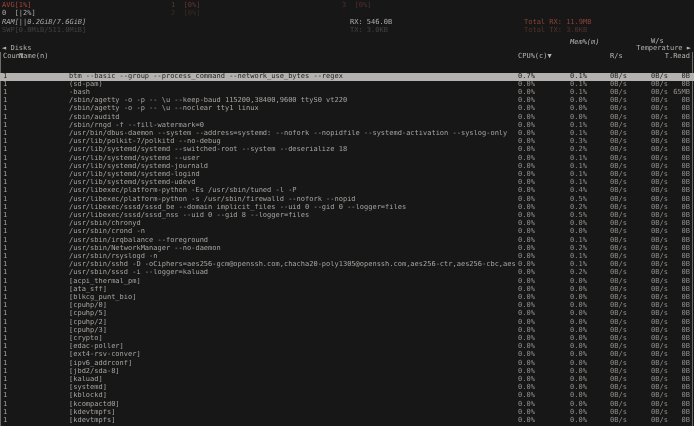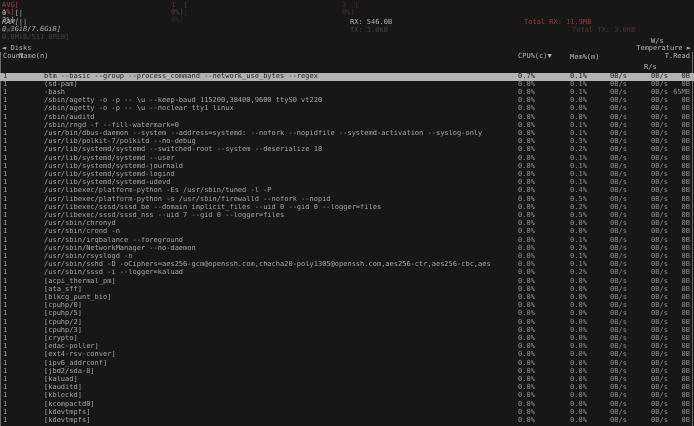--- a/index.html
+++ b/index.html
@@ -3,37 +3,37 @@
 <meta charset="utf-8">
 <style>
   * { margin:0; padding:0; box-sizing:border-box; }
   html,body { width:694px; height:426px; overflow:hidden; }
   body {
     background:#171717;
     font-family:"DejaVu Sans Mono","Liberation Mono",monospace;
     font-size:7px; line-height:1; position:relative;
   }
   .abs { position:absolute; white-space:pre;text-align:right; }
-  .gauge { position:absolute; display:flex; justify-content:space-between; white-space:pre;flex-direction:column; }
+  .gauge { position:absolute; display:flex; justify-content:flex-start; white-space:pre; }
   .red    { color:#a3443a; }
   .dimred { color:#63352c; }
   .vdim   { color:#3a2b26; }
   .dimred2{ color:#4f322b; }
   .lt     { color:#aeaca8; }
   .dim    { color:#424242; }
   .totrx  { color:#8c4237; }
-  .tottx  { color:#53332c;margin-left:48px; }
+  .tottx  { color:#53332c; }
   .widget-label { color:#b3b1ad; }
   .hdr { color:#b9b7b3; }
   .border-line { position:absolute; top:52px; bottom:0; width:1px; background:#6f6d6a; }
   #rows { position:absolute; left:0; top:72.6px; width:694px; }
   .row { position:absolute; left:0; width:694px; height:8.2px; }
   .cell { position:absolute; top:0; white-space:pre; }
   .cell.c-count { left:3px;  color:#a7a5a1; }
-  .cell.c-name  { left:20px; width:470px; overflow:hidden; color:#a7a5a1;padding-left:24px; }
+  .cell.c-name  { left:45px; width:470px; overflow:hidden; color:#a7a5a1;padding-left:24px; }
   .cell.c-cpu   { left:518px; color:#918f8b; }
   .cell.c-mem   { left:570px; color:#918f8b; }
   .cell.c-r     { left:610px; color:#918f8b; }
   .cell.c-w     { left:651px; color:#918f8b; }
   .cell.c-t     { right:4px;  color:#918f8b; }
   .row.selected { background:#b4b2ae; }
   .row.selected .cell { color:#1d1d1d; }
 </style>
 </head>
 <body>
@@ -75,22 +75,22 @@
 
 <span class="abs widget-label" style="left:2px; top:44.5px;">◄ Disks</span>
 <span class="abs widget-label" style="right:3px; top:44.5px;">Temperature ►</span>
 
 <div class="border-line" style="left:0;"></div>
 <div class="border-line" style="left:692px;"></div>
 
 <span class="abs hdr" style="left:3px;   top:53px;">Count</span>
 <span class="abs hdr" style="left:19px;  top:53px;">Name(n)</span>
 <span class="abs hdr" style="left:518px; top:53px;">CPU%(c)▼</span>
-<span class="abs hdr" style="left:570px; top:54px;">Mem%(m)</span>
-<span class="abs hdr" style="left:644px; top:53px;margin-top:11px;">R/s</span>
+<span class="abs hdr" style="left:570px; top:39px;font-style:italic;">Mem%(m)</span>
+<span class="abs hdr" style="left:610px; top:53px;">R/s</span>
 <span class="abs hdr" style="left:651px; top:38px;">W/s</span>
 <span class="abs hdr" style="right:4px;  top:53px;">T.Read</span>
 
 <div id="rows">
   <div class="row selected" style="top: 0px;">
     <span class="cell c-count">1</span>
     <span class="cell c-name">btm --basic --group --process_command --network_use_bytes --regex</span>
     <span class="cell c-cpu">0.7%</span>
     <span class="cell c-mem">0.1%</span>
     <span class="cell c-r">0B/s</span>
@@ -253,21 +253,21 @@
     <span class="cell c-name">/usr/libexec/sssd/sssd_be --domain implicit_files --uid 0 --gid 0 --logger=files</span>
     <span class="cell c-cpu">0.0%</span>
     <span class="cell c-mem">0.2%</span>
     <span class="cell c-r">0B/s</span>
     <span class="cell c-w">0B/s</span>
     <span class="cell c-t">0B</span>
   </div>
 
   <div class="row" style="top: 139.4px;">
     <span class="cell c-count">1</span>
-    <span class="cell c-name">/usr/libexec/sssd/sssd_nss --uid 7 --gid 0 --logger=files</span>
+    <span class="cell c-name">/usr/libexec/sssd/sssd_nss --uid 0 --gid 8 --logger=files</span>
     <span class="cell c-cpu">0.0%</span>
     <span class="cell c-mem">0.5%</span>
     <span class="cell c-r">0B/s</span>
     <span class="cell c-w">0B/s</span>
     <span class="cell c-t">0B</span>
   </div>
 
   <div class="row" style="top: 147.6px;">
     <span class="cell c-count">1</span>
     <span class="cell c-name">/usr/sbin/chronyd</span>
@@ -463,21 +463,21 @@
     <span class="cell c-name">[kaluad]</span>
     <span class="cell c-cpu">0.0%</span>
     <span class="cell c-mem">0.0%</span>
     <span class="cell c-r">0B/s</span>
     <span class="cell c-w">0B/s</span>
     <span class="cell c-t">0B</span>
   </div>
 
   <div class="row" style="top: 311.6px;">
     <span class="cell c-count">1</span>
-    <span class="cell c-name">[kauditd]</span>
+    <span class="cell c-name">[systemd]</span>
     <span class="cell c-cpu">0.0%</span>
     <span class="cell c-mem">0.0%</span>
     <span class="cell c-r">0B/s</span>
     <span class="cell c-w">0B/s</span>
     <span class="cell c-t">0B</span>
   </div>
 
   <div class="row" style="top: 319.8px;">
     <span class="cell c-count">1</span>
     <span class="cell c-name">[kblockd]</span>

